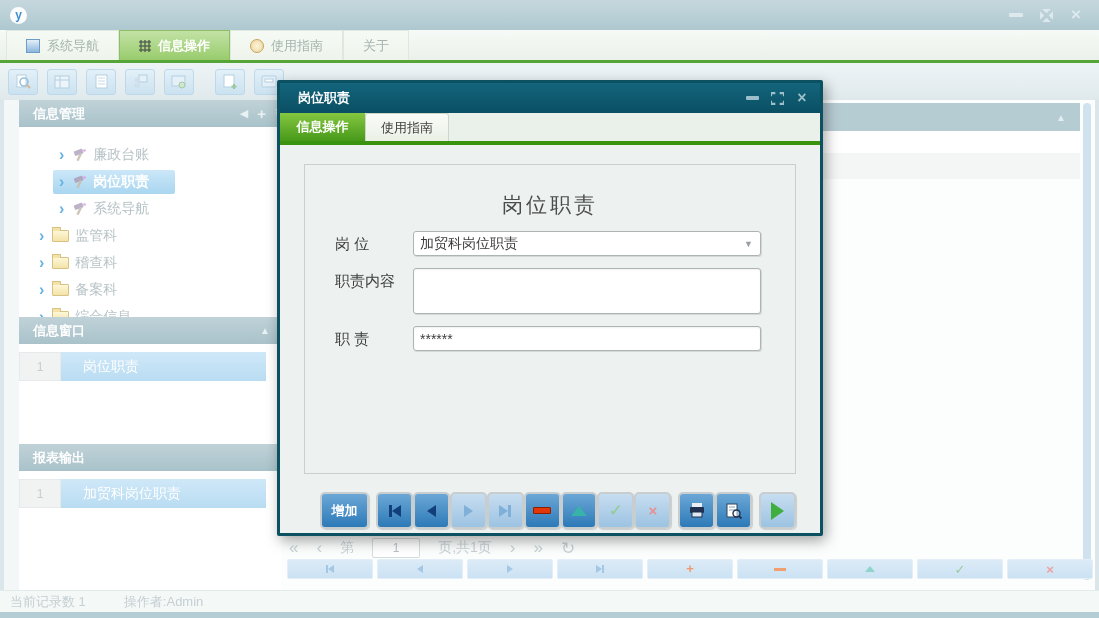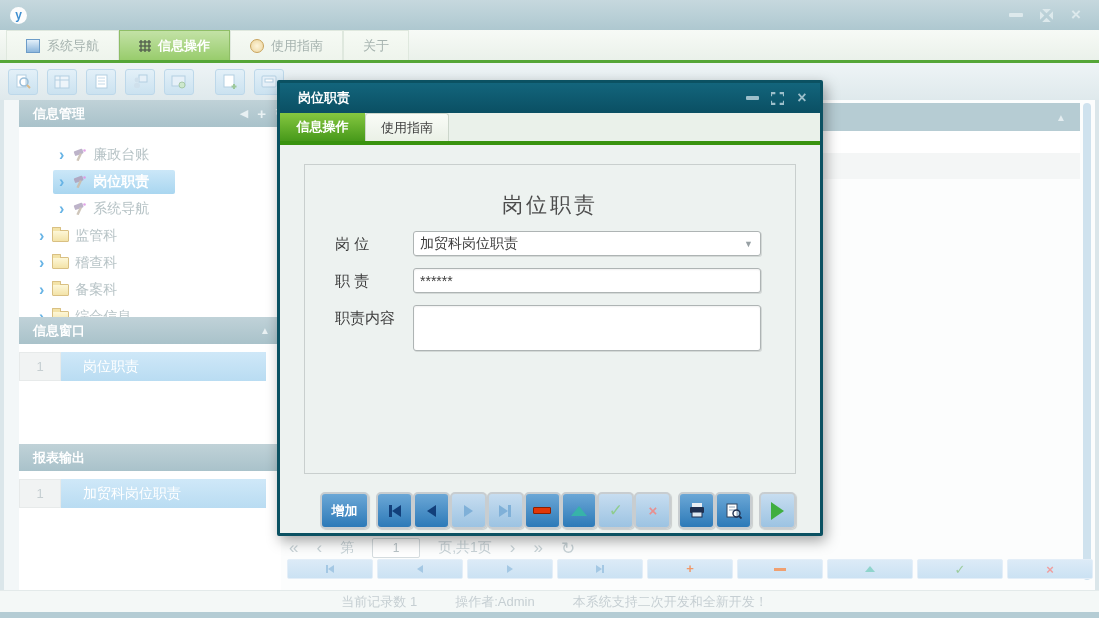--- a/index.html
+++ b/index.html
@@ -85,21 +85,21 @@
   .bbar{width:2px;height:8px;background:#a4c8e4;}
   .bplus{color:#f09868;font-size:13px;font-weight:bold;line-height:10px;}
   .bminus{width:12px;height:3px;background:#f0a070;}
   .btri-up{width:0;height:0;border-style:solid;border-width:0 5px 6px 5px;border-color:transparent transparent #8fd4cc transparent;}
   .bcheck{color:#9ccc9c;font-size:13px;font-weight:bold;}
   .bx{color:#ef9f9f;font-size:13px;font-weight:bold;}
 
   
   .statusbar{position:absolute;left:0;top:590px;width:1099px;height:22px;background:#f4f8f7;
     border-top:1px solid #e3eaea;display:flex;align-items:center;gap:38px;padding-left:10px;
-    box-sizing:border-box;font-size:13px;color:#c6cfd3;justify-content:center;}
+    box-sizing:border-box;font-size:13px;color:#c6cfd3;}
   .bottomstrip{position:absolute;left:0;top:612px;width:1099px;height:6px;background:#b4ccd4;}
   .sideL{position:absolute;left:0;top:100px;width:4px;bottom:6px;background:#dbe6ea;}
   .sideR{position:absolute;right:0;top:100px;width:4px;bottom:6px;background:#dbe6ea;}
 
   
   .dialog{position:absolute;left:277px;top:80px;width:546px;height:456px;background:#edf2f0;
     border:3px solid #0b5162;border-radius:2px;box-shadow:3px 5px 14px rgba(0,0,0,.35);box-sizing:border-box;z-index:10;}
   .d-title{height:30px;background:linear-gradient(#13657c,#0a4f63);display:flex;align-items:center;
     color:#fff;font-size:13px;font-weight:bold;padding-left:18px;}
   .d-controls{margin-left:auto;margin-right:10px;display:flex;align-items:center;gap:9px;}
@@ -404,21 +404,20 @@
         <span class="bcheck">✓</span>
       </div>
     <div class="bbtn">
         <span class="bx">×</span>
       </div>
   </div>
 
   <div class="statusbar">
     <span>当前记录数 1</span>
     <span>操作者:Admin</span>
-    <span>本系统支持二次开发和全新开发！</span>
   </div>
   <div class="bottomstrip"></div>
 
   <div class="dialog">
     <div class="d-title">
       <span>岗位职责</span>
       <div class="d-controls">
         <span class="wc">
             <i class="d-minbar"></i>
           </span>
@@ -439,26 +438,26 @@
       <div class="d-panel">
         <div class="d-heading">岗位职责</div>
         <div class="frow">
           <span class="flabel">岗 位</span>
           <div class="combo">
             <span>加贸科岗位职责</span>
             <span class="arrow">▼</span>
           </div>
         </div>
         <div class="frow">
+          <span class="flabel">职责内容</span>
+          <textarea class="ftext" style=""></textarea>
+        </div>
+        <div class="frow">
           <span class="flabel">职 责</span>
           <input class="finput" value="******" style="">
-        </div>
-        <div class="frow">
-          <span class="flabel">职责内容</span>
-          <textarea class="ftext" style=""></textarea>
         </div>
       </div>
 
       <div class="d-btnbar">
         <div class="dbtn on wide">增加</div>
         <div class="dbtn on sp">
             <span class="dbar-on"></span>
             <span class="dt l-on"></span>
           </div>
         <div class="dbtn on">

